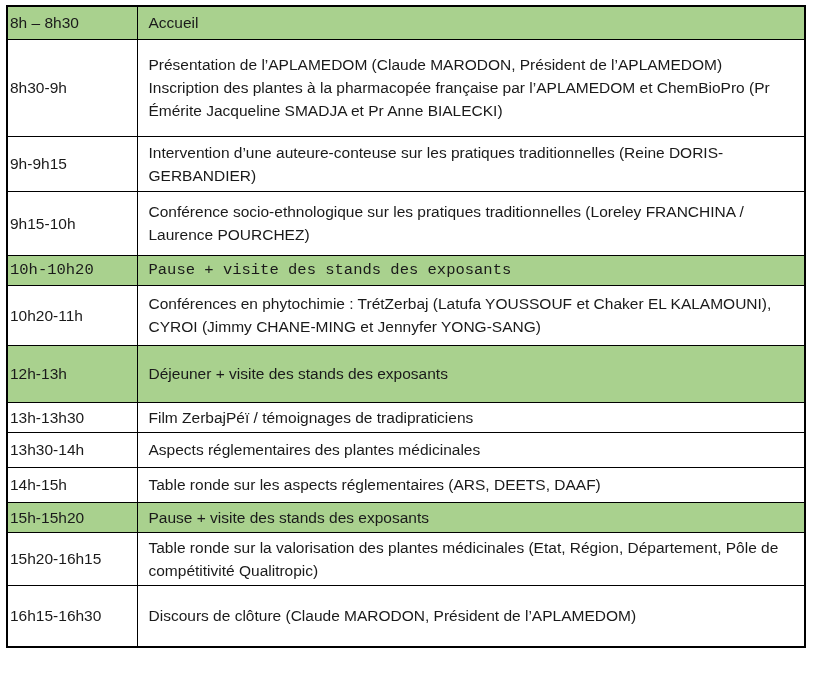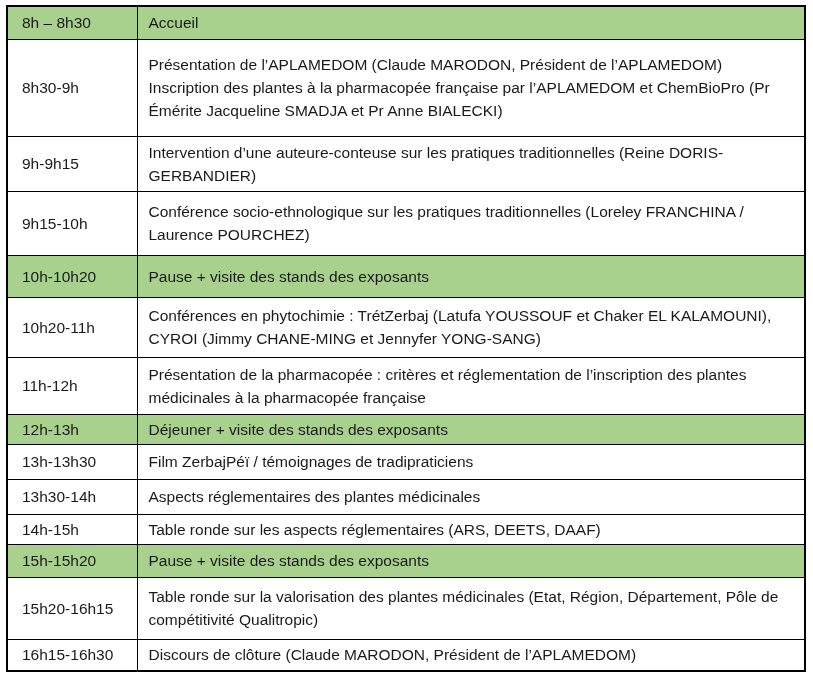--- a/index.html
+++ b/index.html
@@ -24,34 +24,34 @@
   table.schedule td {
     border: 1px solid #000000;
     vertical-align: middle;
     font-size: 15.5px;
     line-height: 23px;
     color: #1a1a1a;
     box-sizing: border-box;
   }
   td.time {
     width: 130px;
-    padding: 3px 4px 3px 14px;
+    padding: 3px 4px 3px 2px;
     white-space: nowrap;
   }
   td.desc {
     padding: 3px 20px 3px 11px;
     white-space: pre-line;
   }
   tr.hl td { background: var(--hl, #a9d18e); }
   
   tbody tr:nth-child(1)  { height: 33px; }
   tbody tr:nth-child(2)  { height: 97px; }
   tbody tr:nth-child(3)  { height: 55px; }
   tbody tr:nth-child(4)  { height: 64px; }
-  tbody tr:nth-child(5)  { height: 42px; }
+  tbody tr:nth-child(5)  { height: 30px; font-family: Liberation Mono, monospace; }
   tbody tr:nth-child(6)  { height: 60px; }
   tbody tr:nth-child(7)  { height: 57px; }
   tbody tr:nth-child(8)  { height: 30px; }
   tbody tr:nth-child(9)  { height: 35px; }
   tbody tr:nth-child(10) { height: 35px; }
   tbody tr:nth-child(11) { height: 24px; }
   tbody tr:nth-child(12) { height: 33px; }
   tbody tr:nth-child(13) { height: 62px; margin-top: 26px; }
   tbody tr:nth-child(14) { height: 32px; margin-left: 35px; }
 </style>
@@ -79,24 +79,20 @@
         <td class="desc">Conférence socio-ethnologique sur les pratiques traditionnelles (Loreley FRANCHINA / Laurence POURCHEZ)</td>
       </tr>
       <tr class="hl">
         <td class="time">10h-10h20</td>
         <td class="desc">Pause + visite des stands des exposants</td>
       </tr>
       <tr>
         <td class="time">10h20-11h</td>
         <td class="desc">Conférences en phytochimie : TrétZerbaj (Latufa YOUSSOUF et Chaker EL KALAMOUNI), CYROI (Jimmy CHANE-MING et Jennyfer YONG-SANG)</td>
       </tr>
-      <tr>
-        <td class="time">11h-12h</td>
-        <td class="desc">Présentation de la pharmacopée : critères et réglementation de l’inscription des plantes médicinales à la pharmacopée française</td>
-      </tr>
       <tr class="hl">
         <td class="time">12h-13h</td>
         <td class="desc">Déjeuner + visite des stands des exposants</td>
       </tr>
       <tr>
         <td class="time">13h-13h30</td>
         <td class="desc">Film ZerbajPéï / témoignages de tradipraticiens</td>
       </tr>
       <tr>
         <td class="time">13h30-14h</td>

